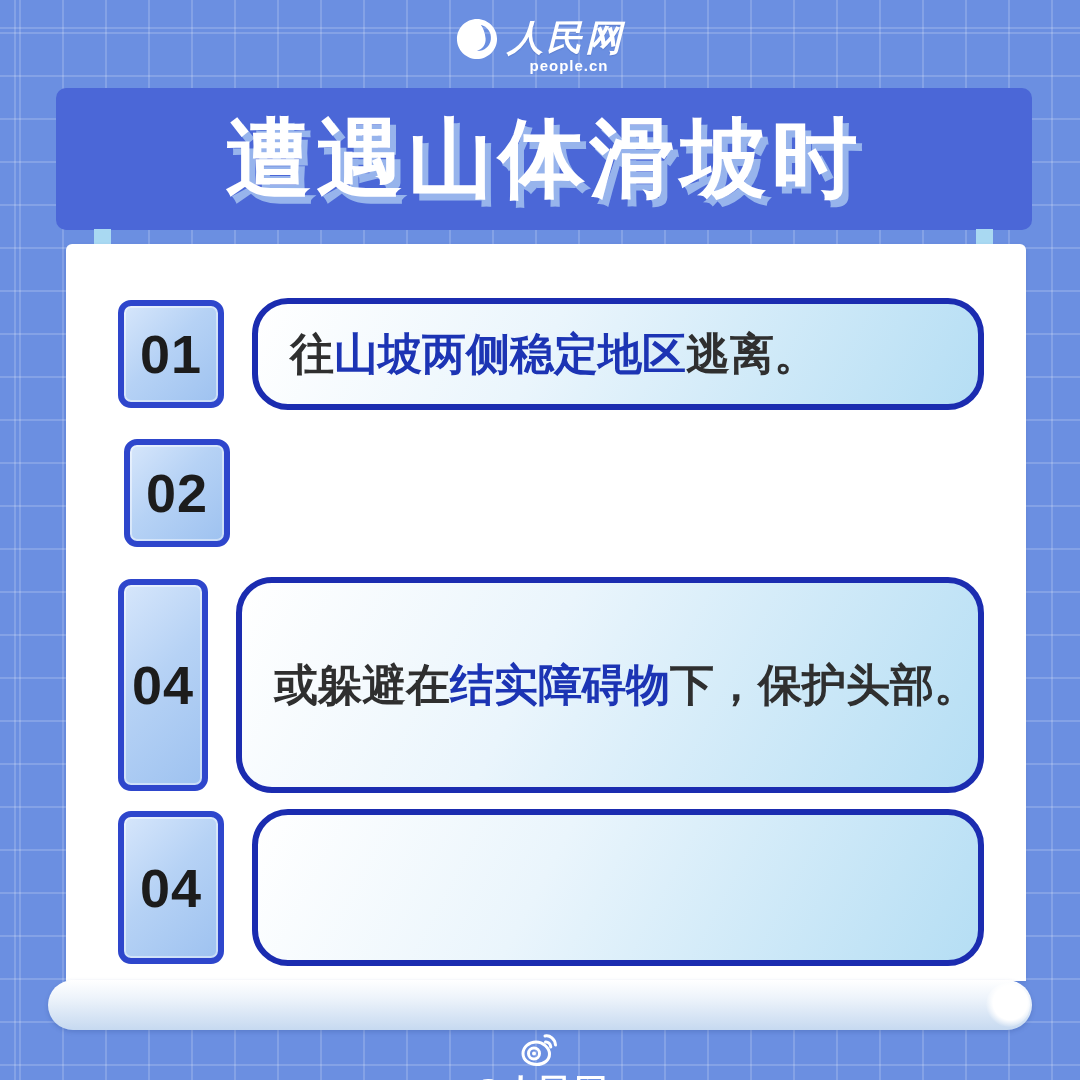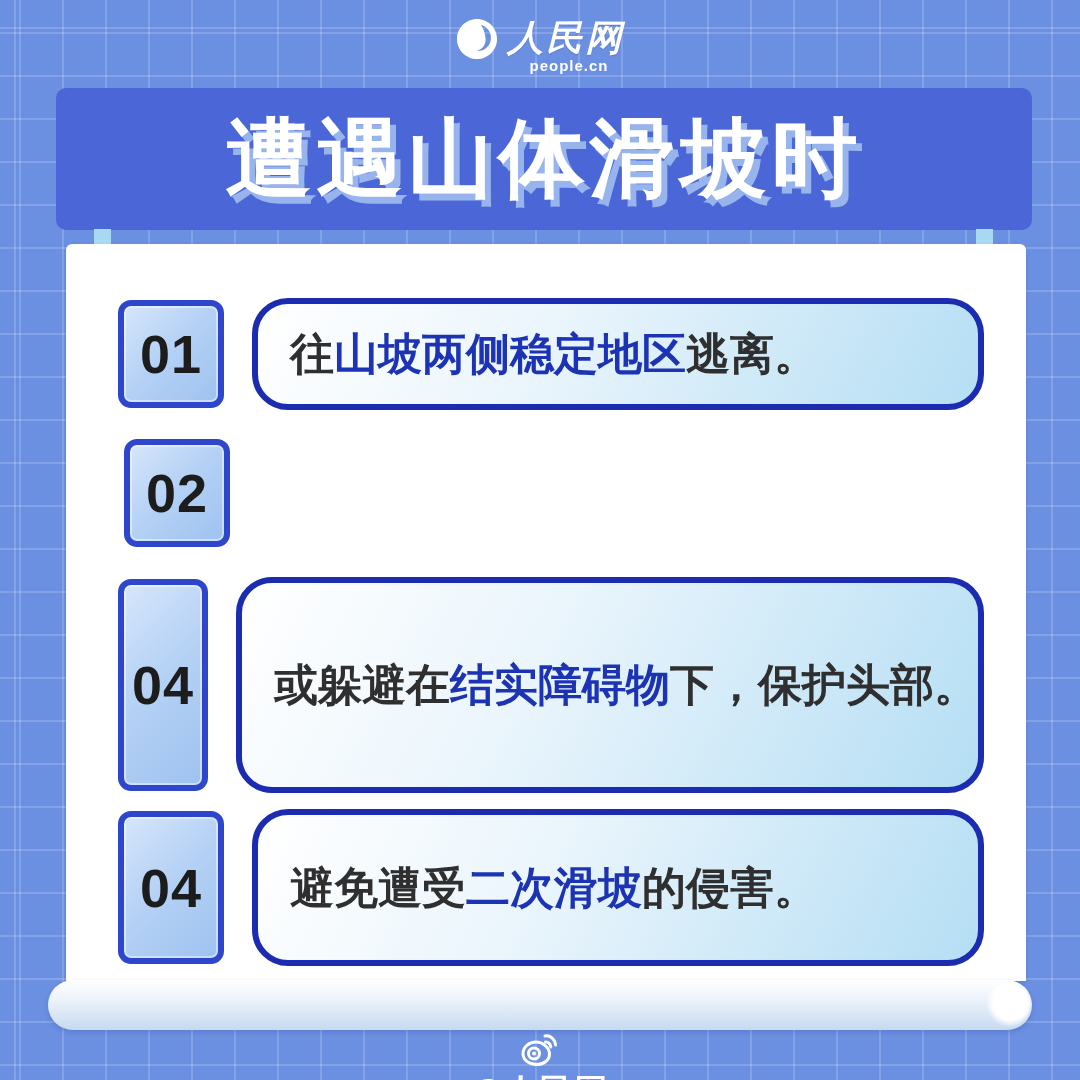--- a/index.html
+++ b/index.html
@@ -108,21 +108,20 @@
           <div class="line"><span>或躲避在</span><span class="hl">结实障碍物</span><span>下，保护头部。</span></div>
         </div>
     </div>
   </div>
     <div class="row row-3">
     <div class="badge">
       <span class="num">04</span>
     </div>
     <div class="box">
       <div class="lines">
-          <div class="line"><span>避免遭受</span><span class="hl">二次滑坡</span><span>的侵害。</span></div>
         </div>
     </div>
   </div>
   </div>
 
 <div class="scroll-bottom"></div>
 
 <div class="footer">
   <span class="icon-wrap">
     <svg width="40" height="36" viewBox="0 0 40 36">

